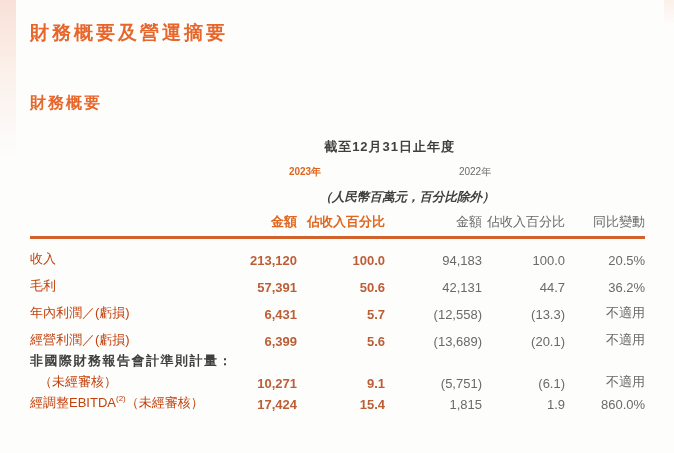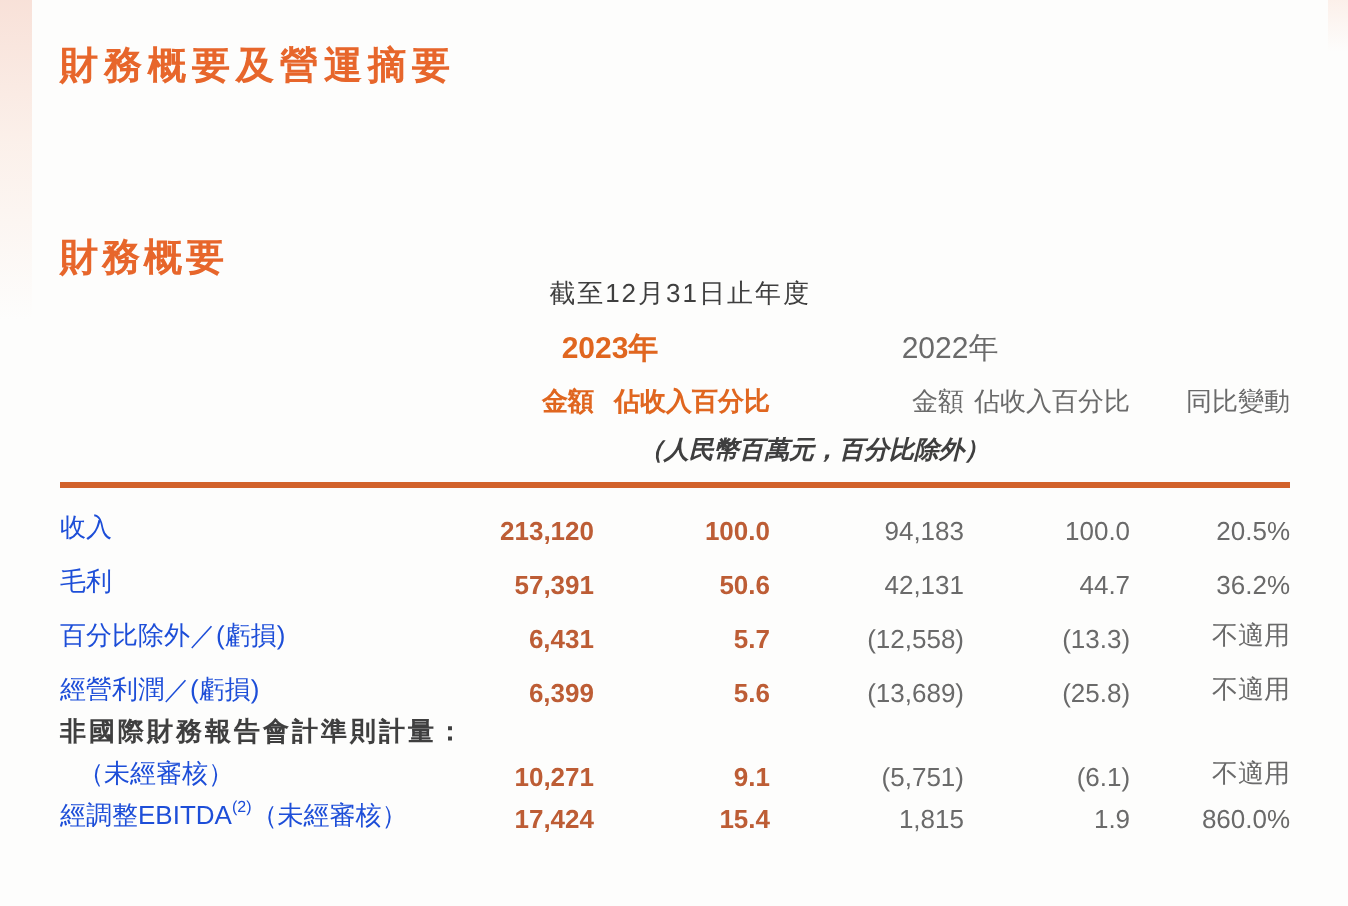--- a/index.html
+++ b/index.html
@@ -36,22 +36,22 @@
     position: absolute;
     left: 30px; top: 20px;
     font-size: 19px;
     font-weight: bold;
     letter-spacing: 3px;
     color: #e7662b;
   }
 
   .section-title {
     position: absolute;
-    left: 30px; top: 116px;
-    font-size: 19px;
+    left: 30px; top: 93px;
+    font-size: 16px;
     font-weight: bold;
     letter-spacing: 2px;
     color: #e7662b;
   }
 
   table.fin {
     position: absolute;
     left: 30px; top: 138px;
     width: 615px;
     border-collapse: collapse;
@@ -62,29 +62,29 @@
   col.c-label  { width: 195px; }
   col.c-a23    { width: 72px;  }
   col.c-p23    { width: 88px;  }
   col.c-a22    { width: 97px;  }
   col.c-p22    { width: 83px;  }
   col.c-yoy    { width: 80px;  }
 
   thead th { font-weight: normal; vertical-align: bottom; padding: 0; }
 
   th.period {
-    text-align: center;
-    font-weight: normal;
+    text-align: right;
+    font-weight: bold;
     color: #3f3f3f;
     font-size: 13px;
     padding: 0 110px 9px 0;
     letter-spacing: 1px;
     white-space: nowrap;
   }
-  th.year { font-size: 15px; padding-bottom: 8px; white-space: nowrap; }
+  th.year { font-size: 10px; padding-bottom: 8px; white-space: nowrap; }
   th.year.y23 { color: #e0661f; font-weight: bold; }
   th.year.y22 { color: #6a6a6a; }
 
   th.colh { text-align: right; padding-bottom: 5px; white-space: nowrap; }
   th.colh.h23 { color: #e0661f; font-weight: bold; }
   th.colh.h22 { color: #6a6a6a; }
 
   th.unit-note {
     text-align: center;
     font-weight: bold;
@@ -94,21 +94,21 @@
     padding: 2px 0 7px 24px;
     white-space: nowrap;
   }
 
   tbody { border-top: 3px solid #d2622b; }
   tbody td { padding: 0; vertical-align: bottom; white-space: nowrap; }
   tr.std td  { height: 27px; }
   tr.tight td { height: 21px; }
   tbody tr.first td { padding-top: 11px; }
 
-  td.lbl { text-align: left; color: #1d4ed8; }
+  td.lbl { text-align: left; color: #c2410c; }
   td.lbl.bold { font-weight: bold; color: #3f3f3f; letter-spacing: 1.5px; }
   td.lbl.indent { padding-left: 9px; }
   td.num { text-align: right; }
   td.num.o { color: #bd5d35; font-weight: bold; }
   td.num.g { color: #6a6a6a; }
 
   sup.fnref {
     font-size: 8px;
     vertical-align: super;
     line-height: 0;
@@ -144,63 +144,63 @@
         <th></th>
       </tr>
       <tr>
         <th></th>
         <th class="year y23" colspan="2">2023年</th>
         <th class="year y22" colspan="2">2022年</th>
         <th></th>
       </tr>
       <tr>
         <th></th>
+        <th class="unit-note" colspan="4">（人民幣百萬元，百分比除外）</th>
+        <th></th>
+      </tr>
+      <tr>
+        <th></th>
         <th class="colh h23">金額</th>
         <th class="colh h23">佔收入百分比</th>
         <th class="colh h22">金額</th>
         <th class="colh h22">佔收入百分比</th>
         <th class="colh h22">同比變動</th>
-      </tr>
-      <tr>
-        <th></th>
-        <th class="unit-note" colspan="4">（人民幣百萬元，百分比除外）</th>
-        <th></th>
       </tr>
     </thead>
     <tbody>
       <tr class="std first">
         <td class="lbl">收入</td>
         <td class="num o">213,120</td>
         <td class="num o">100.0</td>
         <td class="num g">94,183</td>
         <td class="num g">100.0</td>
         <td class="num g">20.5%</td>
       </tr>
       <tr class="std">
         <td class="lbl">毛利</td>
         <td class="num o">57,391</td>
         <td class="num o">50.6</td>
         <td class="num g">42,131</td>
         <td class="num g">44.7</td>
         <td class="num g">36.2%</td>
       </tr>
       <tr class="std">
-        <td class="lbl">百分比除外／(虧損)</td>
+        <td class="lbl">年內利潤／(虧損)</td>
         <td class="num o">6,431</td>
         <td class="num o">5.7</td>
         <td class="num g">(12,558)</td>
         <td class="num g">(13.3)</td>
         <td class="num g">不適用</td>
       </tr>
       <tr class="std">
         <td class="lbl">經營利潤／(虧損)</td>
         <td class="num o">6,399</td>
         <td class="num o">5.6</td>
         <td class="num g">(13,689)</td>
-        <td class="num g">(25.8)</td>
+        <td class="num g">(20.1)</td>
         <td class="num g">不適用</td>
       </tr>
       <tr class="tight">
         <td class="lbl bold" colspan="6">非國際財務報告會計準則計量：</td>
       </tr>
       <tr class="tight">
         <td class="lbl indent">（未經審核）</td>
         <td class="num o">10,271</td>
         <td class="num o">9.1</td>
         <td class="num g">(5,751)</td>

